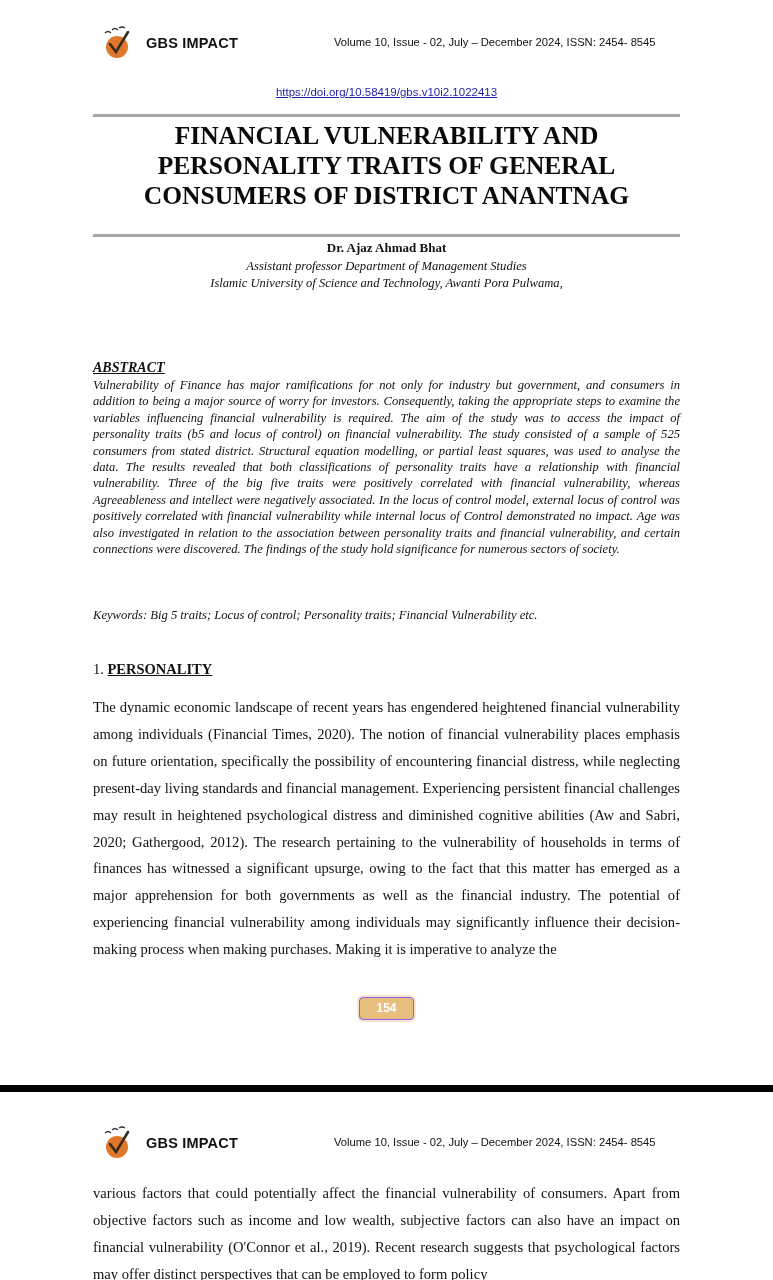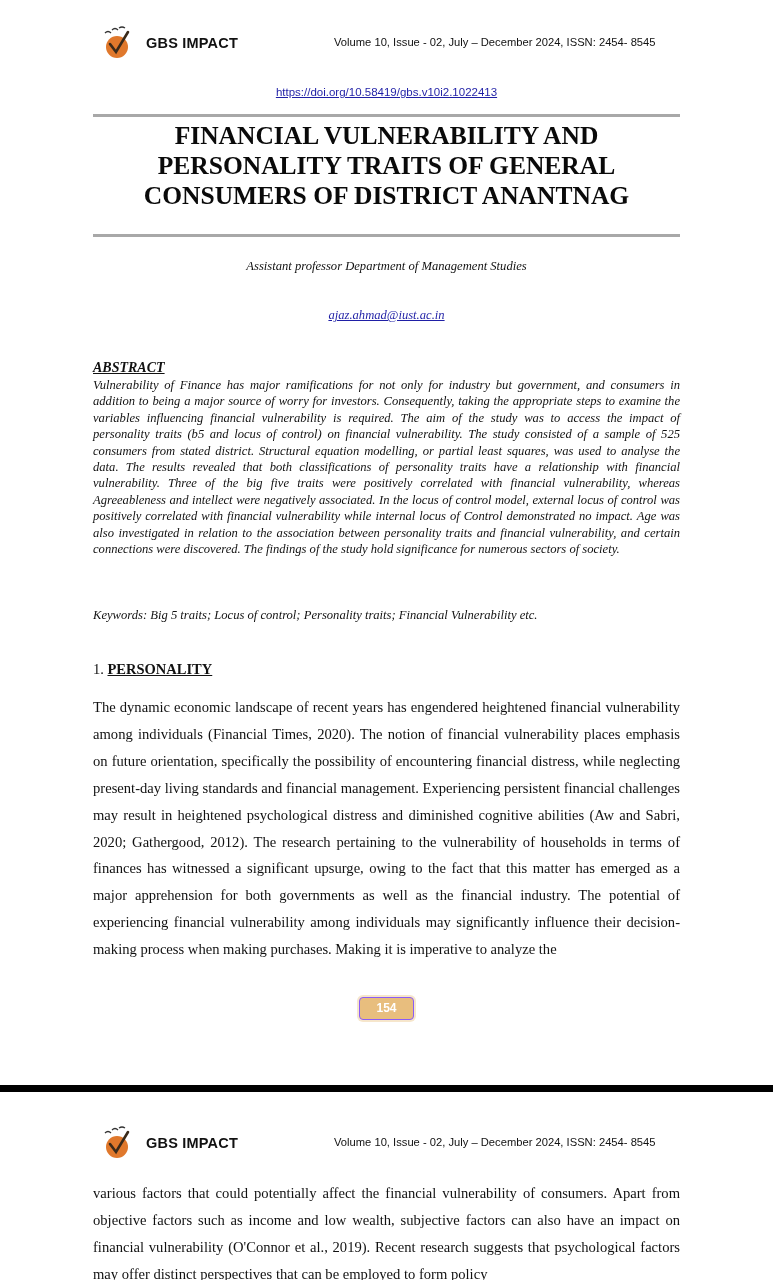--- a/index.html
+++ b/index.html
@@ -55,24 +55,23 @@
   </div>
 
   <div class="doi">https://doi.org/10.58419/gbs.v10i2.1022413</div>
 
   <div class="rule" style="top:114px;"></div>
 
   <div class="title">FINANCIAL VULNERABILITY AND PERSONALITY TRAITS OF GENERAL CONSUMERS OF DISTRICT ANANTNAG</div>
 
   <div class="rule" style="top:234px;"></div>
 
+  <div class="author">Dr. Ajaz Ahmad Bhat</div>
   <div class="affil" style="top:258px;">Assistant professor Department of Management Studies</div>
-  <div class="affil" style="top:307px;">
-    <span class="email">ajaz.ahmad@iust.ac.in</span>
-  </div>
+  <div class="affil" style="top:275px;">Islamic University of Science and Technology, Awanti Pora Pulwama,</div>
 
   <div class="abs-head">ABSTRACT</div>
   <div class="abs-body">Vulnerability of Finance has major ramifications for not only for industry but government, and consumers in addition to being a major source of worry for investors. Consequently, taking the appropriate steps to examine the variables influencing financial vulnerability is required. The aim of the study was to access the impact of personality traits (b5 and locus of control) on financial vulnerability. The study consisted of a sample of 525 consumers from stated district. Structural equation modelling, or partial least squares, was used to analyse the data. The results revealed that both classifications of personality traits have a relationship with financial vulnerability. Three of the big five traits were positively correlated with financial vulnerability, whereas Agreeableness and intellect were negatively associated. In the locus of control model, external locus of control was positively correlated with financial vulnerability while internal locus of Control demonstrated no impact. Age was also investigated in relation to the association between personality traits and financial vulnerability, and certain connections were discovered. The findings of the study hold significance for numerous sectors of society.</div>
 
   <div class="keywords">Keywords: Big 5 traits; Locus of control; Personality traits; Financial Vulnerability etc.</div>
 
   <div class="sec-head">
     <span class="num">1.</span>
     <span class="lbl">PERSONALITY</span>
   </div>

